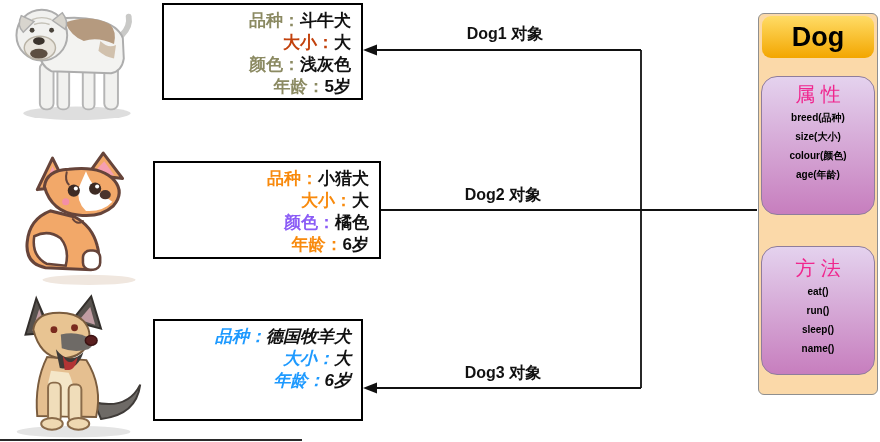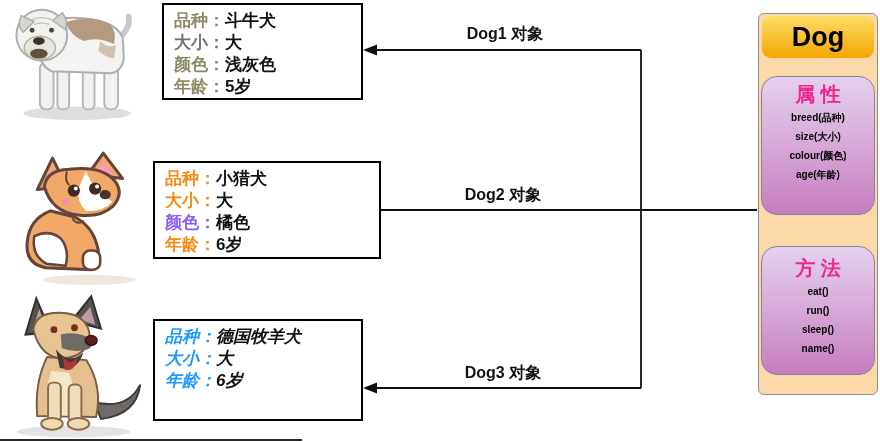--- a/index.html
+++ b/index.html
@@ -5,21 +5,21 @@
   html,body{margin:0;padding:0;background:#fff;}
   .canvas{position:relative;width:880px;height:442px;background:#ffffff;
           font-family:"Liberation Sans",sans-serif;overflow:hidden;}
 
   
   .obj-box{position:absolute;background:#fff;border:2px solid #000;
            padding:5px 10px;box-sizing:border-box;}
   #box1{left:162px;top:3px;width:201px;height:97px;}
   #box2{left:153px;top:161px;width:228px;height:98px;}
   #box3{left:153px;top:319px;width:210px;height:102px;font-style:italic;}
-  .row{font-size:17px;font-weight:bold;line-height:22px;color:#111;white-space:nowrap;}
+  .row{font-size:17px;font-weight:bold;line-height:22px;color:#111;white-space:nowrap;text-align:right;}
   .val{color:#111;}
 
   
   .arrow-label{position:absolute;width:210px;text-align:center;
                font-size:16px;font-weight:bold;color:#111;}
   #al1{left:400px;top:24px;}
   #al2{left:398px;top:185px;}
   #al3{left:398px;top:363px;}
 
   
@@ -31,21 +31,21 @@
                box-sizing:border-box;}
   #class-title{position:absolute;left:3px;top:2px;width:112px;height:42px;
                background:linear-gradient(#FFDC66,#F3A600);border-radius:9px;
                color:#000;font-size:27px;font-weight:bold;text-align:center;
                line-height:42px;}
   .section{position:absolute;left:2px;width:114px;box-sizing:border-box;
            border:1.5px solid #8F7D9C;border-radius:16px;
            background:linear-gradient(#E4D2EE,#C77EBE);text-align:center;}
   #attr-section{top:62px;height:139px;padding-top:4px;}
   #method-section{top:232px;height:129px;padding-top:8px;}
-  .section-title{font-size:20px;font-weight:bold;color:#F0268E;line-height:27px;}
+  .section-title{font-size:20px;font-weight:normal;color:#F0268E;line-height:27px;}
   .section-item{font-size:10px;font-weight:bold;color:#000;line-height:19px;}
 
   
   .dog-img{position:absolute;}
   #dog1-img{left:6px;top:2px;}
   #dog2-img{left:16px;top:148px;}
   #dog3-img{left:0px;top:288px;}
 
   
   #bottom-line{position:absolute;left:0;top:439px;width:302px;height:0;
@@ -132,21 +132,21 @@
     </g>
     <g fill="#111111">
       <polygon points="363,50 377,44.5 377,55.5"></polygon>
       <polygon points="363,210 377,204.5 377,215.5"></polygon>
       <polygon points="363,388 377,382.5 377,393.5"></polygon>
     </g>
   </svg>
 
   <div id="box1" class="obj-box">
     <div class="row"><span style="color: rgb(139, 138, 98);"><span>品种</span><span>：</span></span><span class="val">斗牛犬</span></div>
-    <div class="row"><span style="color: #737373;"><span>大小</span><span>：</span></span><span class="val">大</span></div>
+    <div class="row"><span style="color: #c2410c;"><span>大小</span><span>：</span></span><span class="val">大</span></div>
     <div class="row"><span style="color: rgb(139, 138, 98);"><span>颜色</span><span>：</span></span><span class="val">浅灰色</span></div>
     <div class="row"><span style="color: rgb(139, 138, 98);"><span>年龄</span><span>：</span></span><span class="val">5岁</span></div>
   </div>
 
   <div id="box2" class="obj-box">
     <div class="row"><span style="color: rgb(248, 138, 13);"><span>品种</span><span>：</span></span><span class="val">小猎犬</span></div>
     <div class="row"><span style="color: rgb(248, 138, 13);"><span>大小</span><span>：</span></span><span class="val">大</span></div>
     <div class="row"><span style="color: #8b5cf6;"><span>颜色</span><span>：</span></span><span class="val">橘色</span></div>
     <div class="row"><span style="color: rgb(248, 138, 13);"><span>年龄</span><span>：</span></span><span class="val">6岁</span></div>
   </div>

